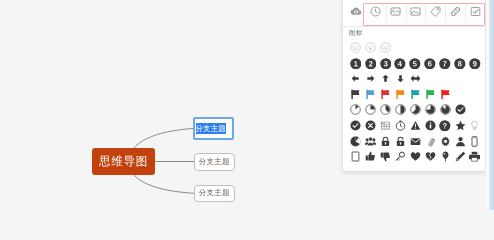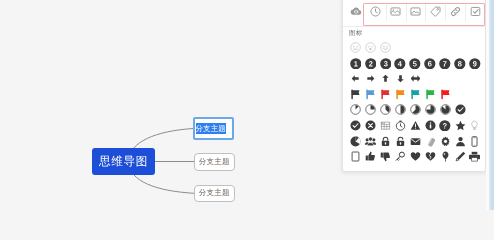--- a/index.html
+++ b/index.html
@@ -7,21 +7,21 @@
   body{width:494px;height:210px;overflow:hidden;background:#f5f5f5;
        font-family:"Liberation Sans",sans-serif;-webkit-font-smoothing:antialiased;}
   #root{position:relative;width:494px;height:210px;overflow:hidden;}
 
   
   #canvas{position:absolute;left:0;top:0;width:342px;height:210px;background:#f5f5f5;}
   #mmsvg{position:absolute;left:0;top:0;}
 
   .node{position:absolute;box-sizing:border-box;display:flex;align-items:center;
         justify-content:center;}
-  #node-root{left:92px;top:148px;width:63px;height:27px;background:#1d4ed8;
+  #node-root{left:92px;top:148px;width:63px;height:27px;background:#c2410c;
         border-radius:3px;color:#ffffff;font-size:11.6px;letter-spacing:0.6px;}
   .branch{background:#ffffff;border:1px solid #bfbfbf;border-radius:4px;
         color:#6e6359;font-size:7.5px;letter-spacing:0.2px;}
   #node-b2{left:194px;top:152.5px;width:40.5px;height:18.5px;}
   #node-b3{left:194px;top:184.5px;width:40.5px;height:17.5px;}
 
   #node-b1-wrap{position:absolute;left:192.5px;top:117px;width:41.5px;height:23px;
         border:2px solid #6aa9e9;border-radius:2px;background:#ffffff;box-sizing:border-box;}
   #node-b1-inner{position:absolute;left:1px;top:4.3px;height:11.2px;
         display:flex;align-items:center;}

